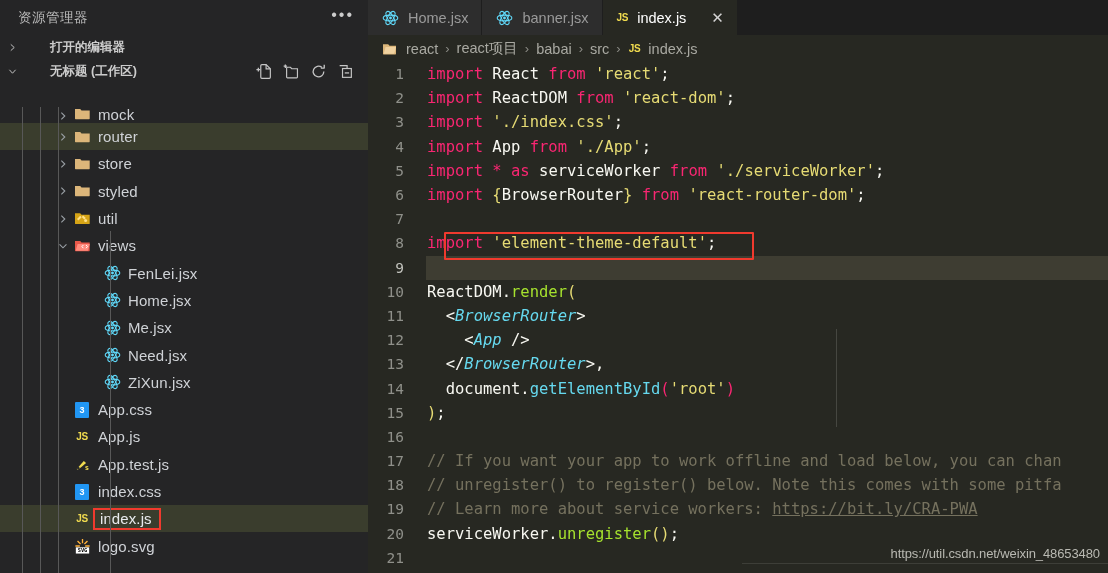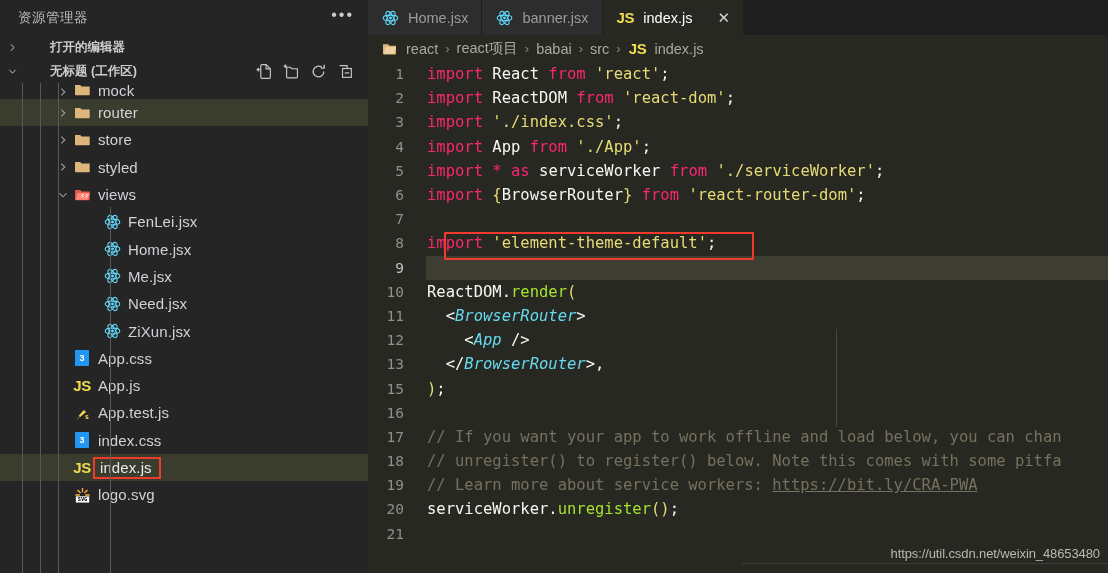--- a/index.html
+++ b/index.html
@@ -88,20 +88,21 @@
     cursor: pointer;
   }
 
   
   .tree {
     flex: 1;
     overflow: hidden;
     background: #252526;
     position: relative;
     padding-top: 0px;
+    margin-top: 24px;
   }
   .tree-row {
     height: 27.3px;
     display: flex;
     align-items: center;
     position: relative;
     white-space: nowrap;
     cursor: pointer;
   }
   .tree-row.selected { background: #3a3d2d; }
@@ -142,21 +143,21 @@
     top: 0; bottom: 0;
     z-index: 2;
     pointer-events: none;
   }
   .icon-css {
     width: 14px; height: 16px; background: #2196f3;
     color: #fff; font-size: 9px; font-weight: bold;
     display: flex; align-items: center; justify-content: center;
     border-radius: 1px;
   }
-  .icon-js-text { color: #f0db4f; font-size: 15px; font-weight: bold; letter-spacing: -.3px; }
+  .icon-js-text { color: #f0db4f; font-size: 10px; font-weight: bold; letter-spacing: -.3px; }
 
   
   .editor-pane {
     flex: 1;
     height: 573px;
     display: flex;
     flex-direction: column;
     background: #272822;
     position: relative;
     overflow: hidden;
@@ -406,20 +407,36 @@
             <span class="row-icon">
               <svg width="17" height="14" viewBox="0 0 17 14">
                 <path d="M1 2.0 h5.2 l1.3 1.6 h8.2 v8.0 a.6 .6 0 0 1-.6 .6 H1.6 a.6 .6 0 0 1-.6-.6 Z" fill="#dcb67a"></path>
               </svg>
             </span>
             <span class="row-label">styled</span>
           </div>
           <div class="tree-row">
             <span class="row-arrow" style="margin-left: 56px;">
               <svg width="12" height="12" viewBox="0 0 16 16">
+                <path d="M5.8 3.4 L10.4 8 L5.8 12.6" fill="none" stroke="currentColor" stroke-width="1.45"></path>
+              </svg>
+            </span>
+            <span class="row-icon">
+              <svg width="17" height="15" viewBox="0 0 17 15">
+                <path d="M1 2.2 h5.2 l1.3 1.6 h8.2 v8.6 a.6 .6 0 0 1-.6 .6 H1.6 a.6 .6 0 0 1-.6-.6 Z" fill="#d6a416"></path>
+                <path d="M3.0 8.0 l3.2-3.2 1.4 1.4 -3.2 3.2 Z" fill="#ffe08a"></path>
+                <path d="M9.2 4.4 l2.6 2.6 -1.5 1.5 -2.6-2.6 Z" fill="#ffe08a"></path>
+                <circle cx="11.6" cy="9.6" r="1.5" fill="#ffe08a"></circle>
+              </svg>
+            </span>
+            <span class="row-label">util</span>
+          </div>
+          <div class="tree-row">
+            <span class="row-arrow" style="margin-left: 56px;">
+              <svg width="12" height="12" viewBox="0 0 16 16">
                 <path d="M3.4 5.8 L8 10.4 L12.6 5.8" fill="none" stroke="currentColor" stroke-width="1.45"></path>
               </svg>
             </span>
             <span class="row-icon">
               <svg width="17" height="14" viewBox="0 0 17 14">
                 <path d="M1 2.0 h5.2 l1.3 1.6 h8.2 v8.0 a.6 .6 0 0 1-.6 .6 H1.6 a.6 .6 0 0 1-.6-.6 Z" fill="#e8584a"></path>
                 <path d="M3.6 4.9 h12.2 l-1.7 6.4 a.6 .6 0 0 1-.6 .45 H1.7 Z" fill="#ff8b7d"></path>
                 <path d="M9.4 6.0 l-1.5 1.6 1.5 1.6 M12.0 6.0 l1.5 1.6 -1.5 1.6" stroke="#fff" stroke-width="1" fill="none"></path>
               </svg>
             </span>
@@ -610,20 +627,21 @@
           <div class="code-line"><span class="ln">4</span><span class="code-text-wrap"><span class="code-text"><span class="t-kw">import</span><span class="t-sp"> </span><span class="t-id">App</span><span class="t-sp"> </span><span class="t-kw">from</span><span class="t-sp"> </span><span class="t-str">'./App'</span><span class="t-punc">;</span></span></span></div>
           <div class="code-line"><span class="ln">5</span><span class="code-text-wrap"><span class="code-text"><span class="t-kw">import</span><span class="t-sp"> </span><span class="t-op">*</span><span class="t-sp"> </span><span class="t-kw">as</span><span class="t-sp"> </span><span class="t-id">serviceWorker</span><span class="t-sp"> </span><span class="t-kw">from</span><span class="t-sp"> </span><span class="t-str">'./serviceWorker'</span><span class="t-punc">;</span></span></span></div>
           <div class="code-line"><span class="ln">6</span><span class="code-text-wrap"><span class="code-text"><span class="t-kw">import</span><span class="t-sp"> </span><span class="t-b1">{</span><span class="t-id">BrowserRouter</span><span class="t-b1">}</span><span class="t-sp"> </span><span class="t-kw">from</span><span class="t-sp"> </span><span class="t-str">'react-router-dom'</span><span class="t-punc">;</span></span></span></div>
           <div class="code-line"><span class="ln">7</span><span class="code-text-wrap"><span class="code-text"></span></span></div>
           <div class="code-line"><span class="ln">8</span><span class="code-text-wrap"><span class="code-text"><span class="t-kw">import</span><span class="t-sp"> </span><span class="t-str">'element-theme-default'</span><span class="t-punc">;</span></span></span></div>
           <div class="code-line current"><span class="ln">9</span><span class="code-text-wrap"><span class="code-text"></span></span></div>
           <div class="code-line"><span class="ln">10</span><span class="code-text-wrap"><span class="code-text"><span class="t-id">ReactDOM</span><span class="t-punc">.</span><span class="t-fn">render</span><span class="t-b1">(</span></span></span></div>
           <div class="code-line"><span class="ln">11</span><span class="code-text-wrap"><span class="code-text"><span class="t-sp">  </span><span class="t-tagp">&lt;</span><span class="t-tag">BrowserRouter</span><span class="t-tagp">&gt;</span></span></span></div>
           <div class="code-line"><span class="ln">12</span><span class="code-text-wrap"><span class="code-text"><span class="t-sp">    </span><span class="t-tagp">&lt;</span><span class="t-tag">App </span><span class="t-tagp">/&gt;</span></span></span></div>
           <div class="code-line"><span class="ln">13</span><span class="code-text-wrap"><span class="code-text"><span class="t-sp">  </span><span class="t-tagp">&lt;/</span><span class="t-tag">BrowserRouter</span><span class="t-tagp">&gt;,</span></span></span></div>
+          <div class="code-line"><span class="ln">14</span><span class="code-text-wrap"><span class="code-text"><span class="t-sp">  </span><span class="t-id">document</span><span class="t-punc">.</span><span class="t-prop">getElementById</span><span class="t-b2">(</span><span class="t-str">'root'</span><span class="t-b2">)</span></span></span></div>
           <div class="code-line"><span class="ln">15</span><span class="code-text-wrap"><span class="code-text"><span class="t-b1">)</span><span class="t-punc">;</span></span></span></div>
           <div class="code-line"><span class="ln">16</span><span class="code-text-wrap"><span class="code-text"></span></span></div>
           <div class="code-line"><span class="ln">17</span><span class="code-text-wrap"><span class="code-text"><span class="t-comment">// If you want your app to work offline and load below, you can chan</span></span></span></div>
           <div class="code-line"><span class="ln">18</span><span class="code-text-wrap"><span class="code-text"><span class="t-comment">// unregister() to register() below. Note this comes with some pitfa</span></span></span></div>
           <div class="code-line"><span class="ln">19</span><span class="code-text-wrap"><span class="code-text"><span class="t-comment">// Learn more about service workers: </span><span class="t-link">https://bit.ly/CRA-PWA</span></span></span></div>
           <div class="code-line"><span class="ln">20</span><span class="code-text-wrap"><span class="code-text"><span class="t-id">serviceWorker</span><span class="t-punc">.</span><span class="t-fn">unregister</span><span class="t-b1">()</span><span class="t-punc">;</span></span></span></div>
           <div class="code-line"><span class="ln">21</span><span class="code-text-wrap"><span class="code-text"></span></span></div>
         </div>
       <div class="code-highlight-box" id="code-box" style="left: 76px; top: 169.9px; width: 306px; height: 24px;"></div>
       <div class="watermark-rule"></div>

